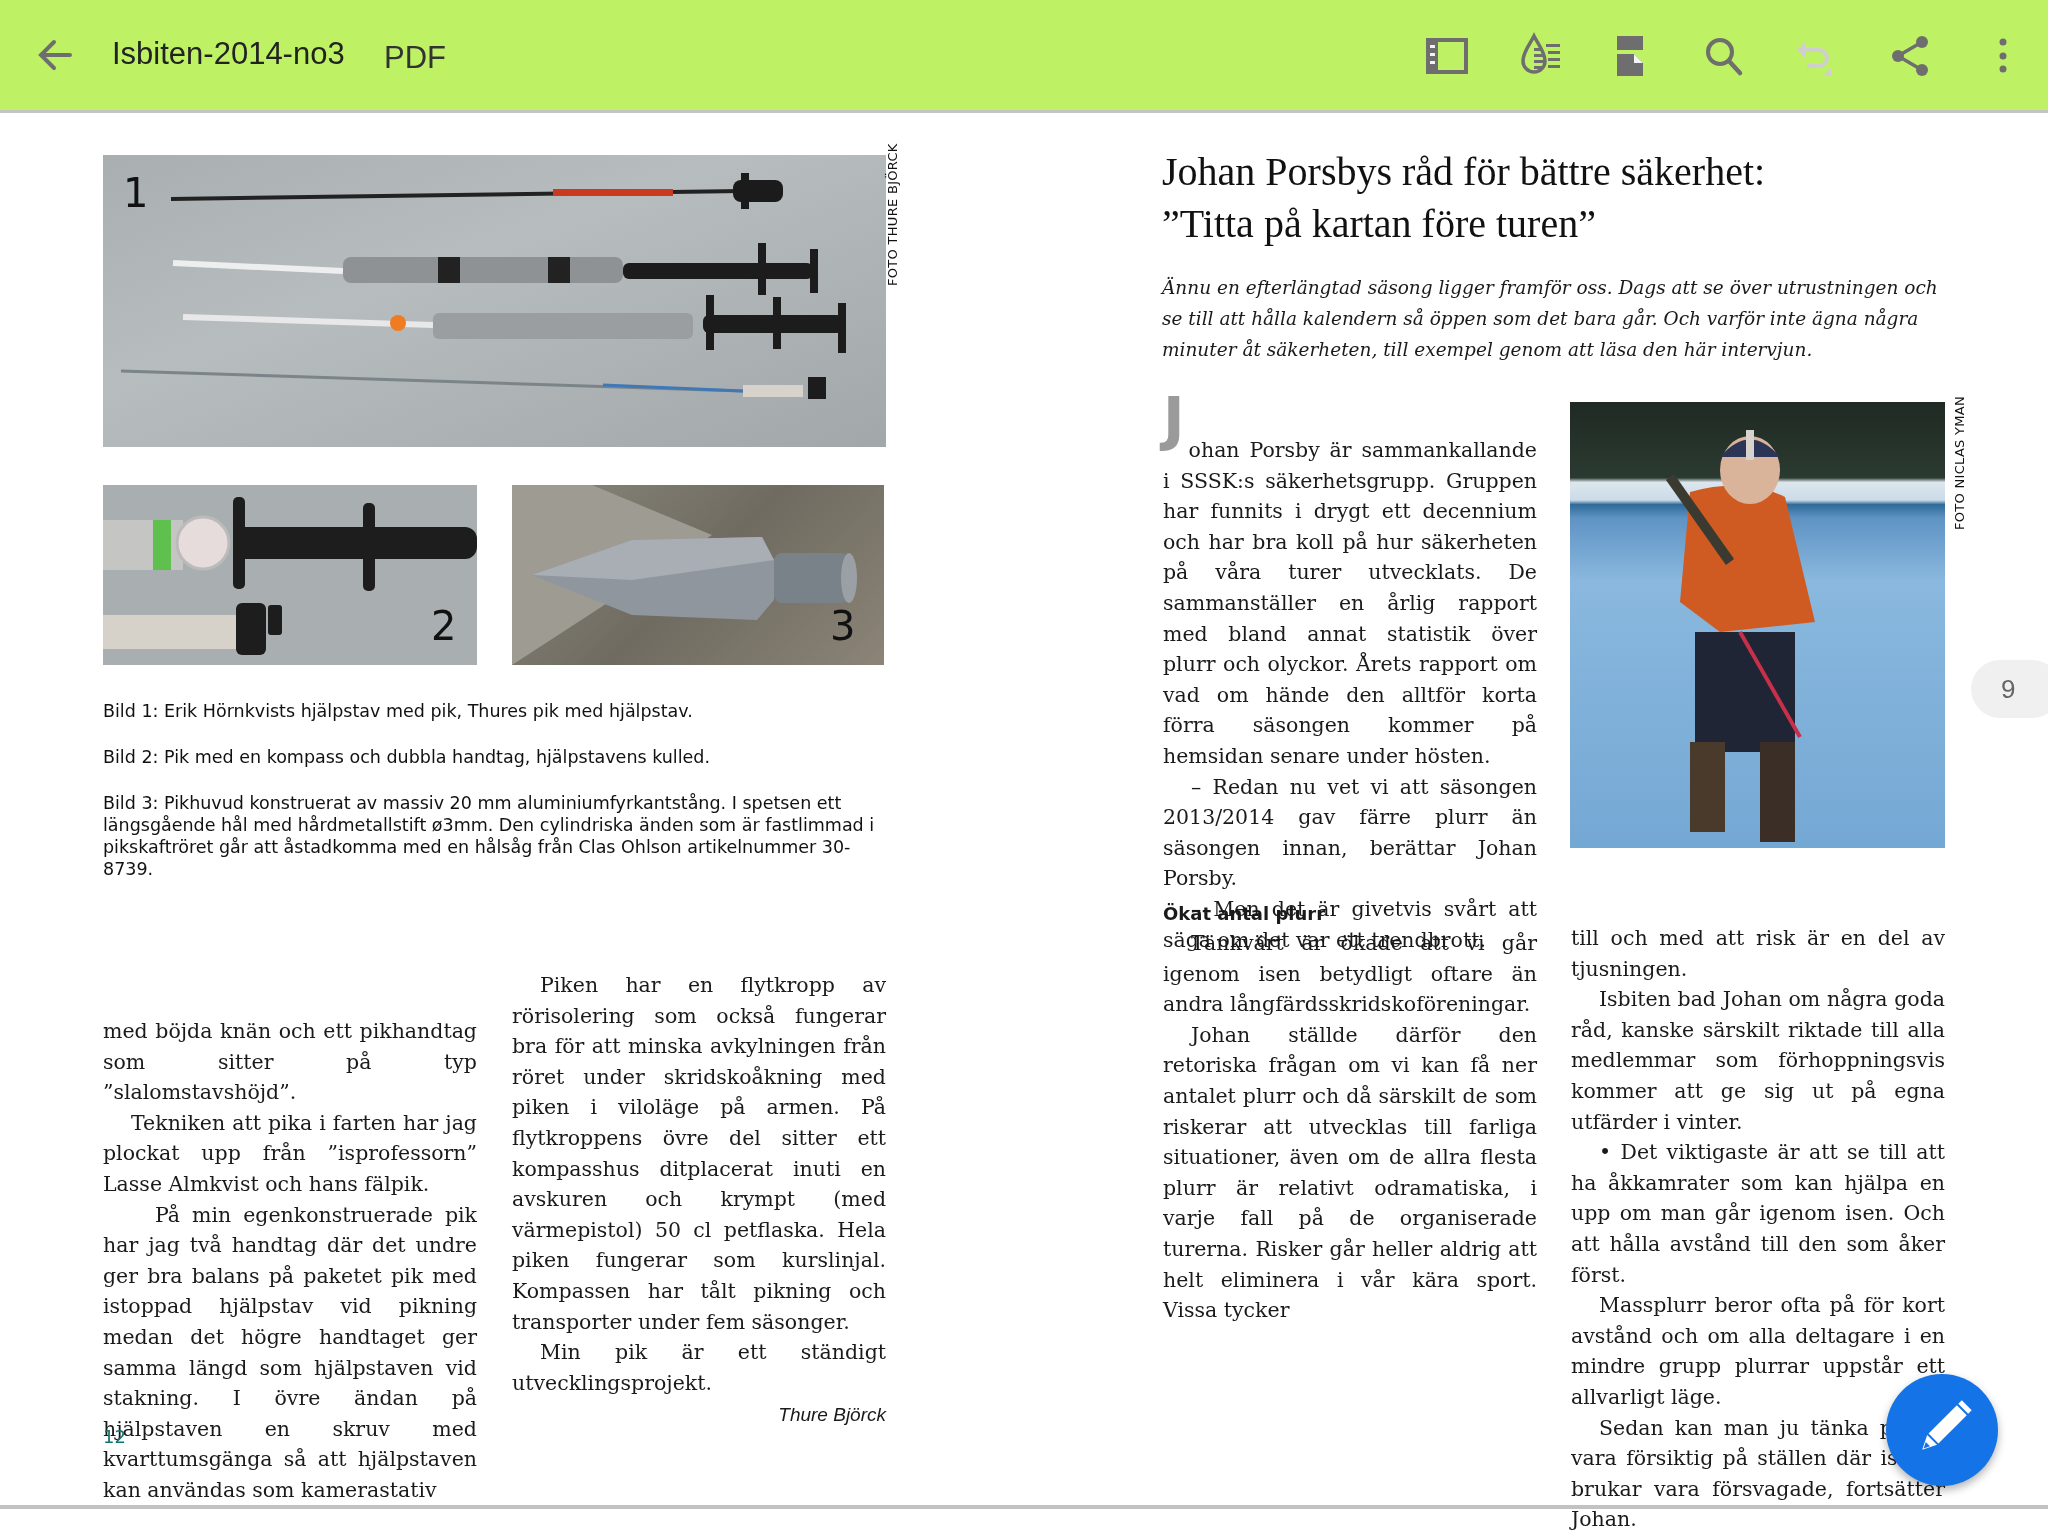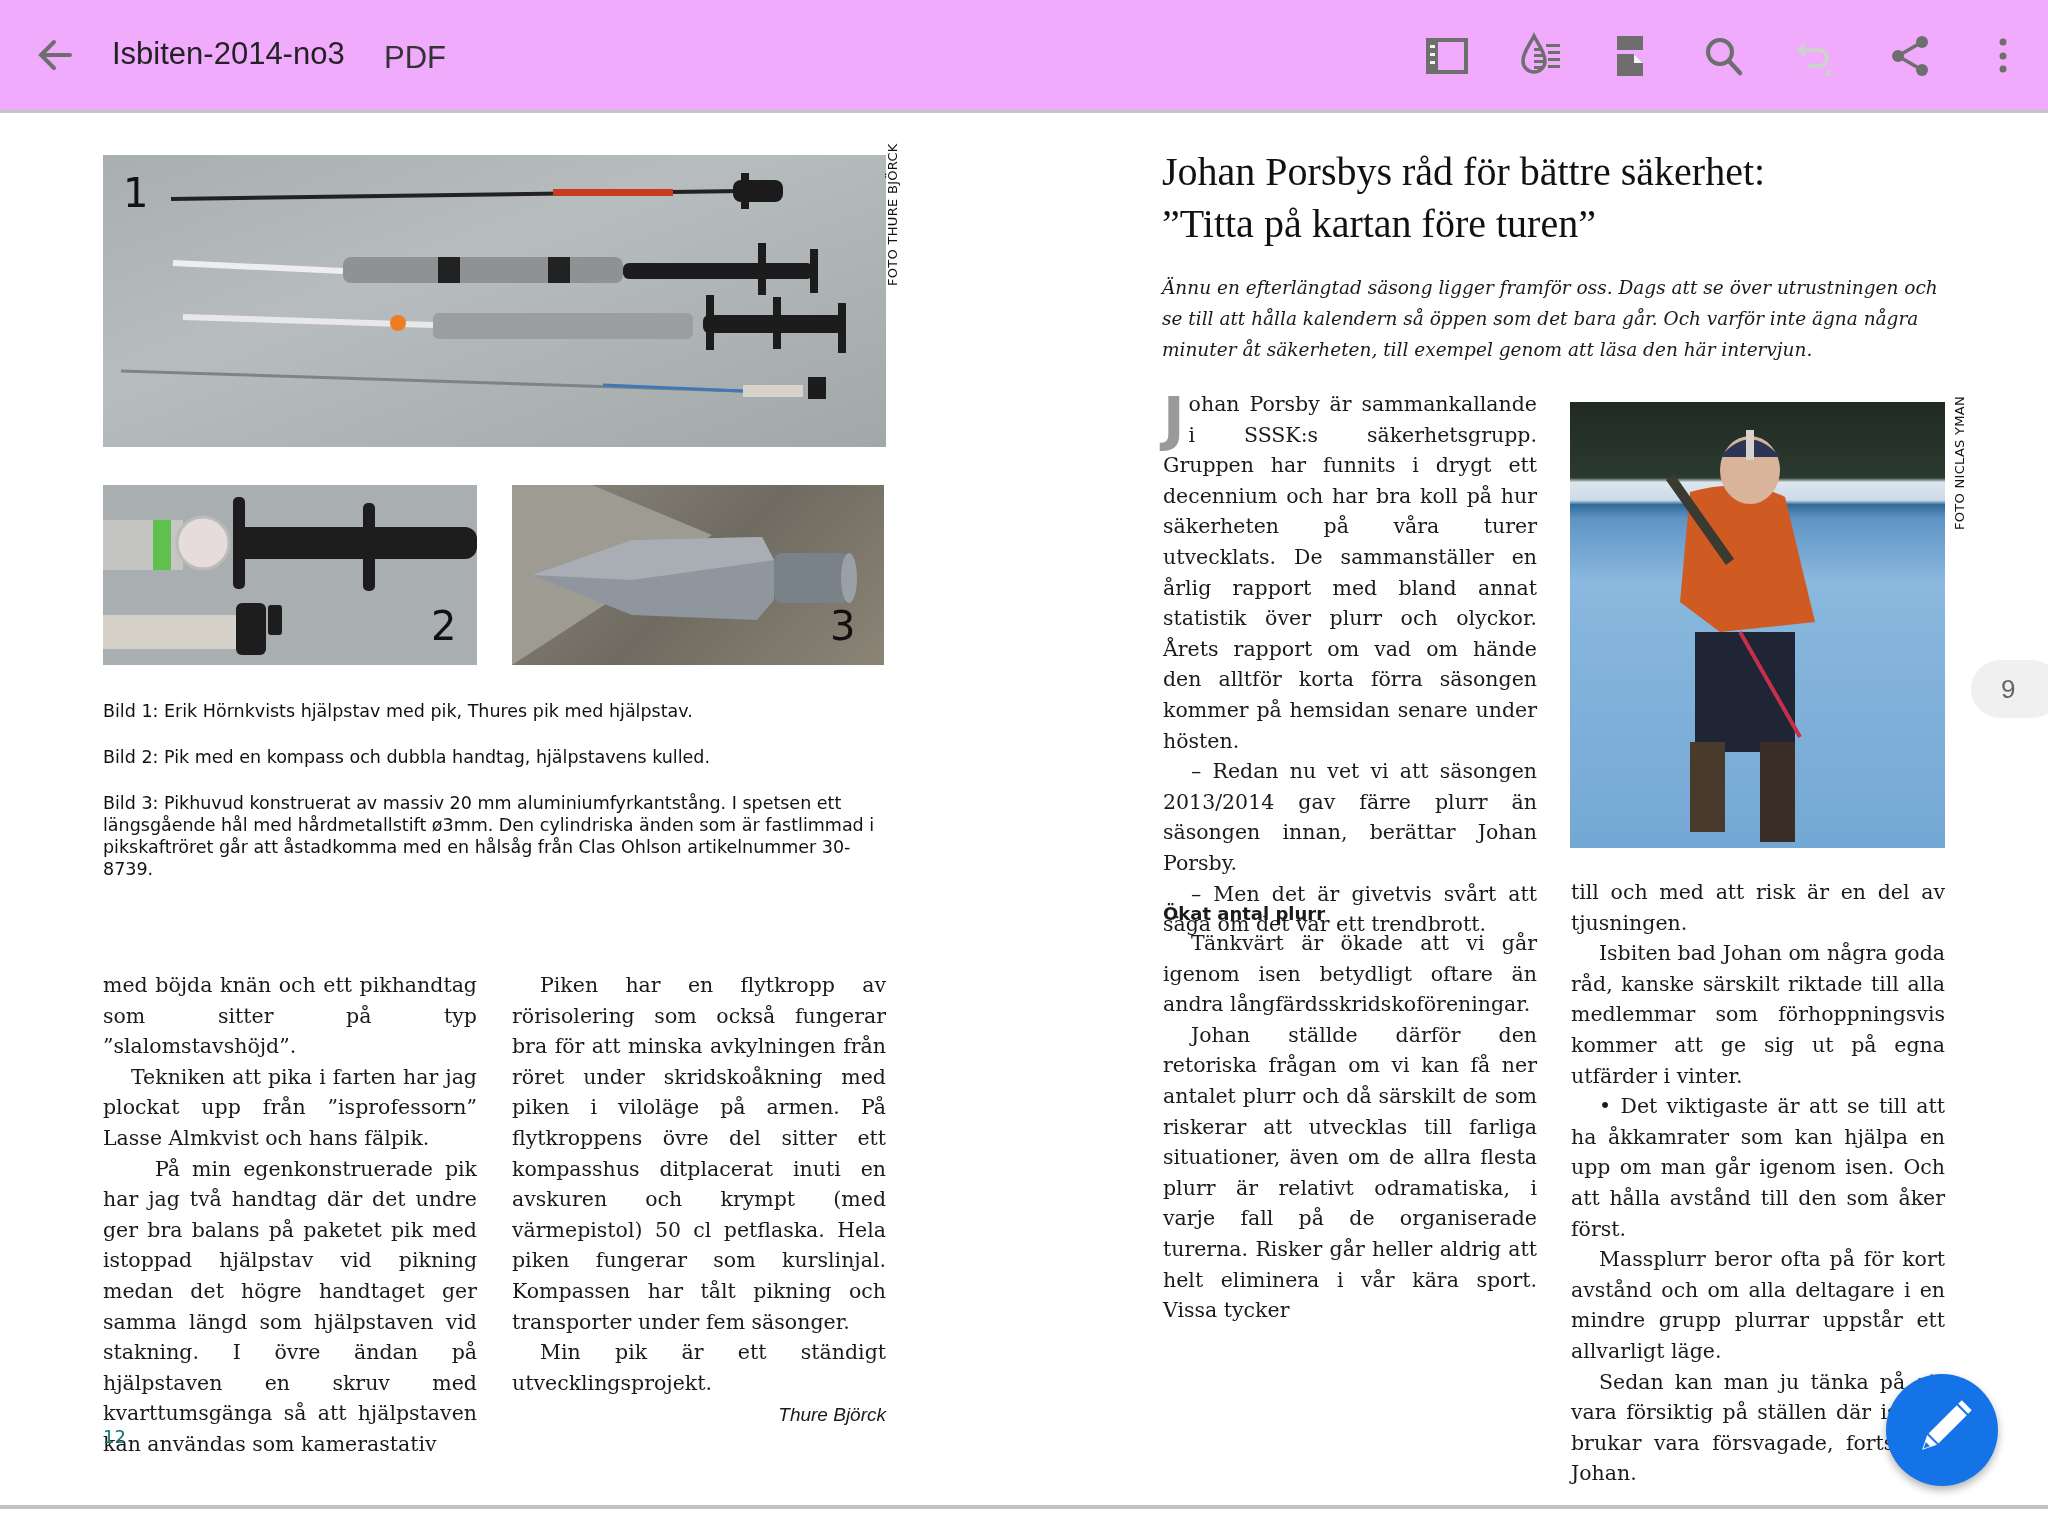--- a/index.html
+++ b/index.html
@@ -1,31 +1,31 @@
 <!DOCTYPE html>
 <html><head>
 <meta charset="utf-8">
 <style>
   html,body{margin:0;padding:0;}
   body{width:2048px;height:1536px;background:#ffffff;position:relative;overflow:hidden;font-family:"DejaVu Serif",serif;color:#1a1a1a;}
-  .topbar{position:absolute;left:0;top:0;width:2048px;height:110px;background:#f0abfc;border-bottom:3px solid #c4c4c4;box-shadow:0 2px 3px rgba(0,0,0,0.12);}
+  .topbar{position:absolute;left:0;top:0;width:2048px;height:110px;background:#bef264;border-bottom:3px solid #c4c4c4;box-shadow:0 2px 3px rgba(0,0,0,0.12);}
   .back{position:absolute;left:30px;top:30px;width:50px;height:50px;cursor:pointer;}
   .doc-title{position:absolute;left:112px;top:36px;font-family:"Liberation Sans",sans-serif;font-size:31px;color:#222;}
   .doc-type{position:absolute;left:360px;top:40px;font-family:"Liberation Sans",sans-serif;font-size:31px;color:#333;margin-left:24px;}
   .tb-icon{position:absolute;top:32px;width:48px;height:48px;cursor:pointer;}
   .page-area{position:absolute;left:0;top:113px;width:2048px;height:1394px;background:#fff;}
   .bottom-line{position:absolute;left:0;top:1505px;width:2048px;height:4px;background:#c2c2c2;}
   .photo{position:absolute;overflow:hidden;}
   .photo-num{position:absolute;font-family:"DejaVu Sans",sans-serif;font-size:40px;color:#111;}
   .credit{position:absolute;font-family:"DejaVu Sans",sans-serif;font-size:13px;color:#111;transform-origin:left top;transform:rotate(-90deg);white-space:nowrap;letter-spacing:0.3px;}
   .captions{position:absolute;left:103px;top:700px;width:780px;font-family:"DejaVu Sans",sans-serif;font-size:17.5px;line-height:22px;color:#111;}
   .captions p{margin:0 0 24px 0;}
   .col{position:absolute;font-family:"DejaVu Serif",serif;font-size:20.5px;line-height:30.6px;text-align:justify;color:#1a1a1a;}
   .col p{margin:0;text-indent:28px;}
-  .col p.noindent{text-indent:0;}
+  .col p.noindent{text-indent:0;margin-top:46px;}
   .sign{font-style:italic;text-align:right;font-family:Liberation Sans, sans-serif;font-size:19px;margin-top:2px;}
   .page-no{position:absolute;left:103px;top:1426px;font-family:"DejaVu Sans",sans-serif;font-size:18px;color:#0f766e;}
   .headline{position:absolute;left:1162px;top:146px;width:800px;font-family:Liberation Serif, serif;font-size:40px;line-height:52px;color:#111;}
   .lead{position:absolute;left:1162px;top:272px;width:785px;font-family:"DejaVu Serif",serif;font-style:italic;font-size:18.5px;line-height:31px;color:#1a1a1a;}
   .dropcap{float:left;font-family:"DejaVu Sans",sans-serif;font-weight:bold;font-size:58px;line-height:52px;color:#9a9a9a;margin:4px 4px 0 0;}
   .subhead{font-family:"DejaVu Sans",sans-serif;font-weight:bold;font-size:18px;line-height:28px;margin-top:20px;}
   .page-pill{position:absolute;left:1971px;top:660px;width:90px;height:58px;border-radius:29px;background:#f0f0f0;font-family:"Liberation Sans",sans-serif;font-size:26px;color:#666;line-height:58px;padding-left:30px;box-sizing:border-box;cursor:pointer;}
   .fab{position:absolute;left:1886px;top:1374px;width:112px;height:112px;border-radius:56px;background:#1473e6;box-shadow:0 4px 8px rgba(0,0,0,0.3);cursor:pointer;}
 </style>
 </head>

